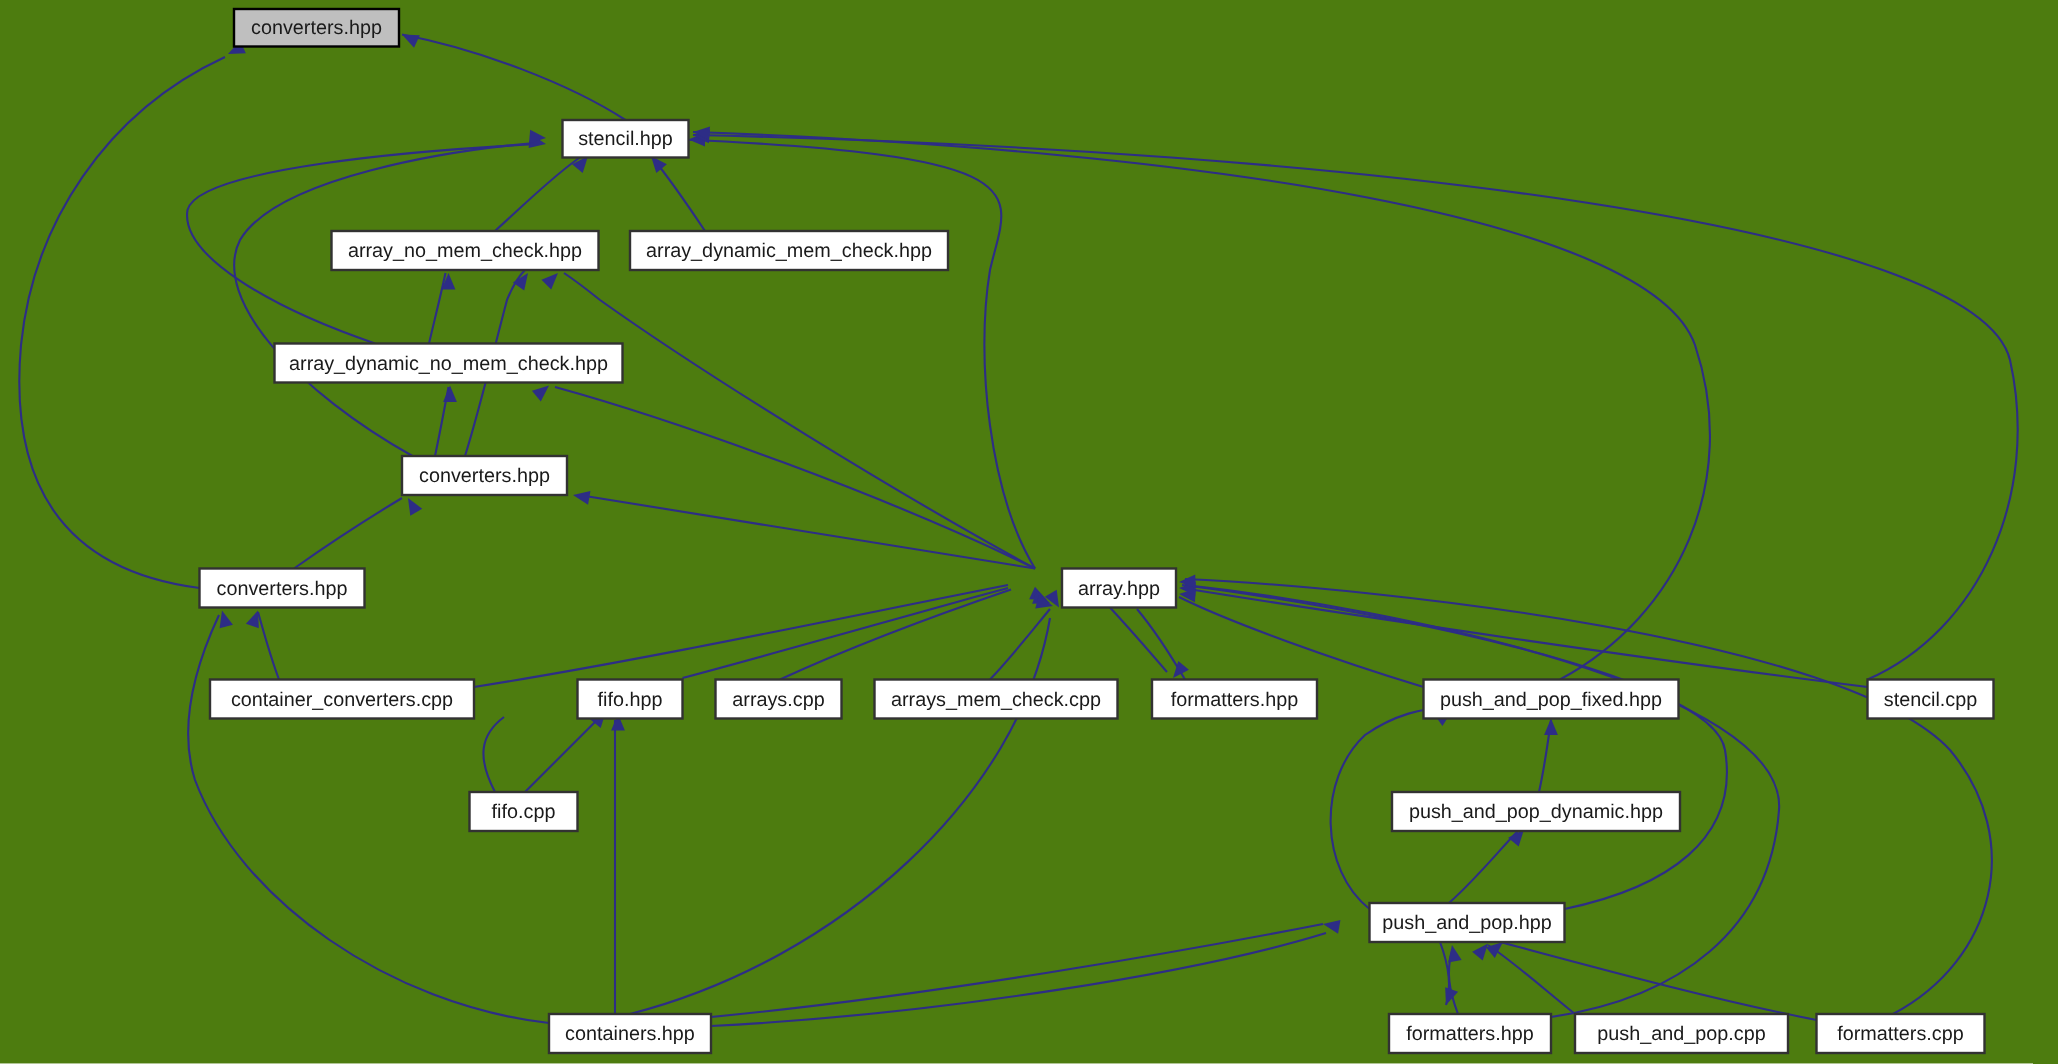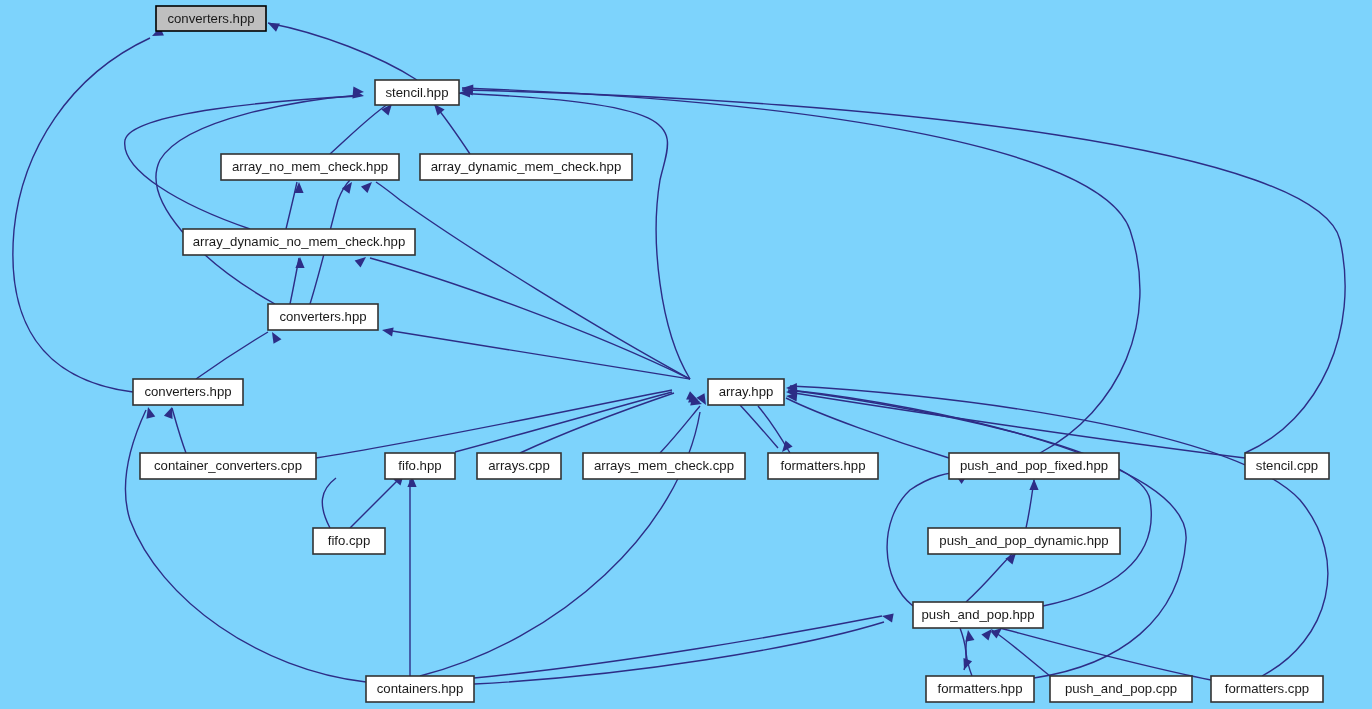--- a/index.html
+++ b/index.html
@@ -4,21 +4,21 @@
 <style>
   html, body {
     margin: 0;
     padding: 0;
     background: #ffffff;
   }
   #graph-root {
     position: relative;
     width: 1372px;
     height: 709px;
-    background: #7dd3fc;
+    background: #4d7c0f;
     font-family: "Liberation Sans", sans-serif;
   }
   svg#graph-svg {
     position: absolute;
     left: 0;
     top: 0;
     width: 1372px;
     height: 709px;
     display: block;
   }

